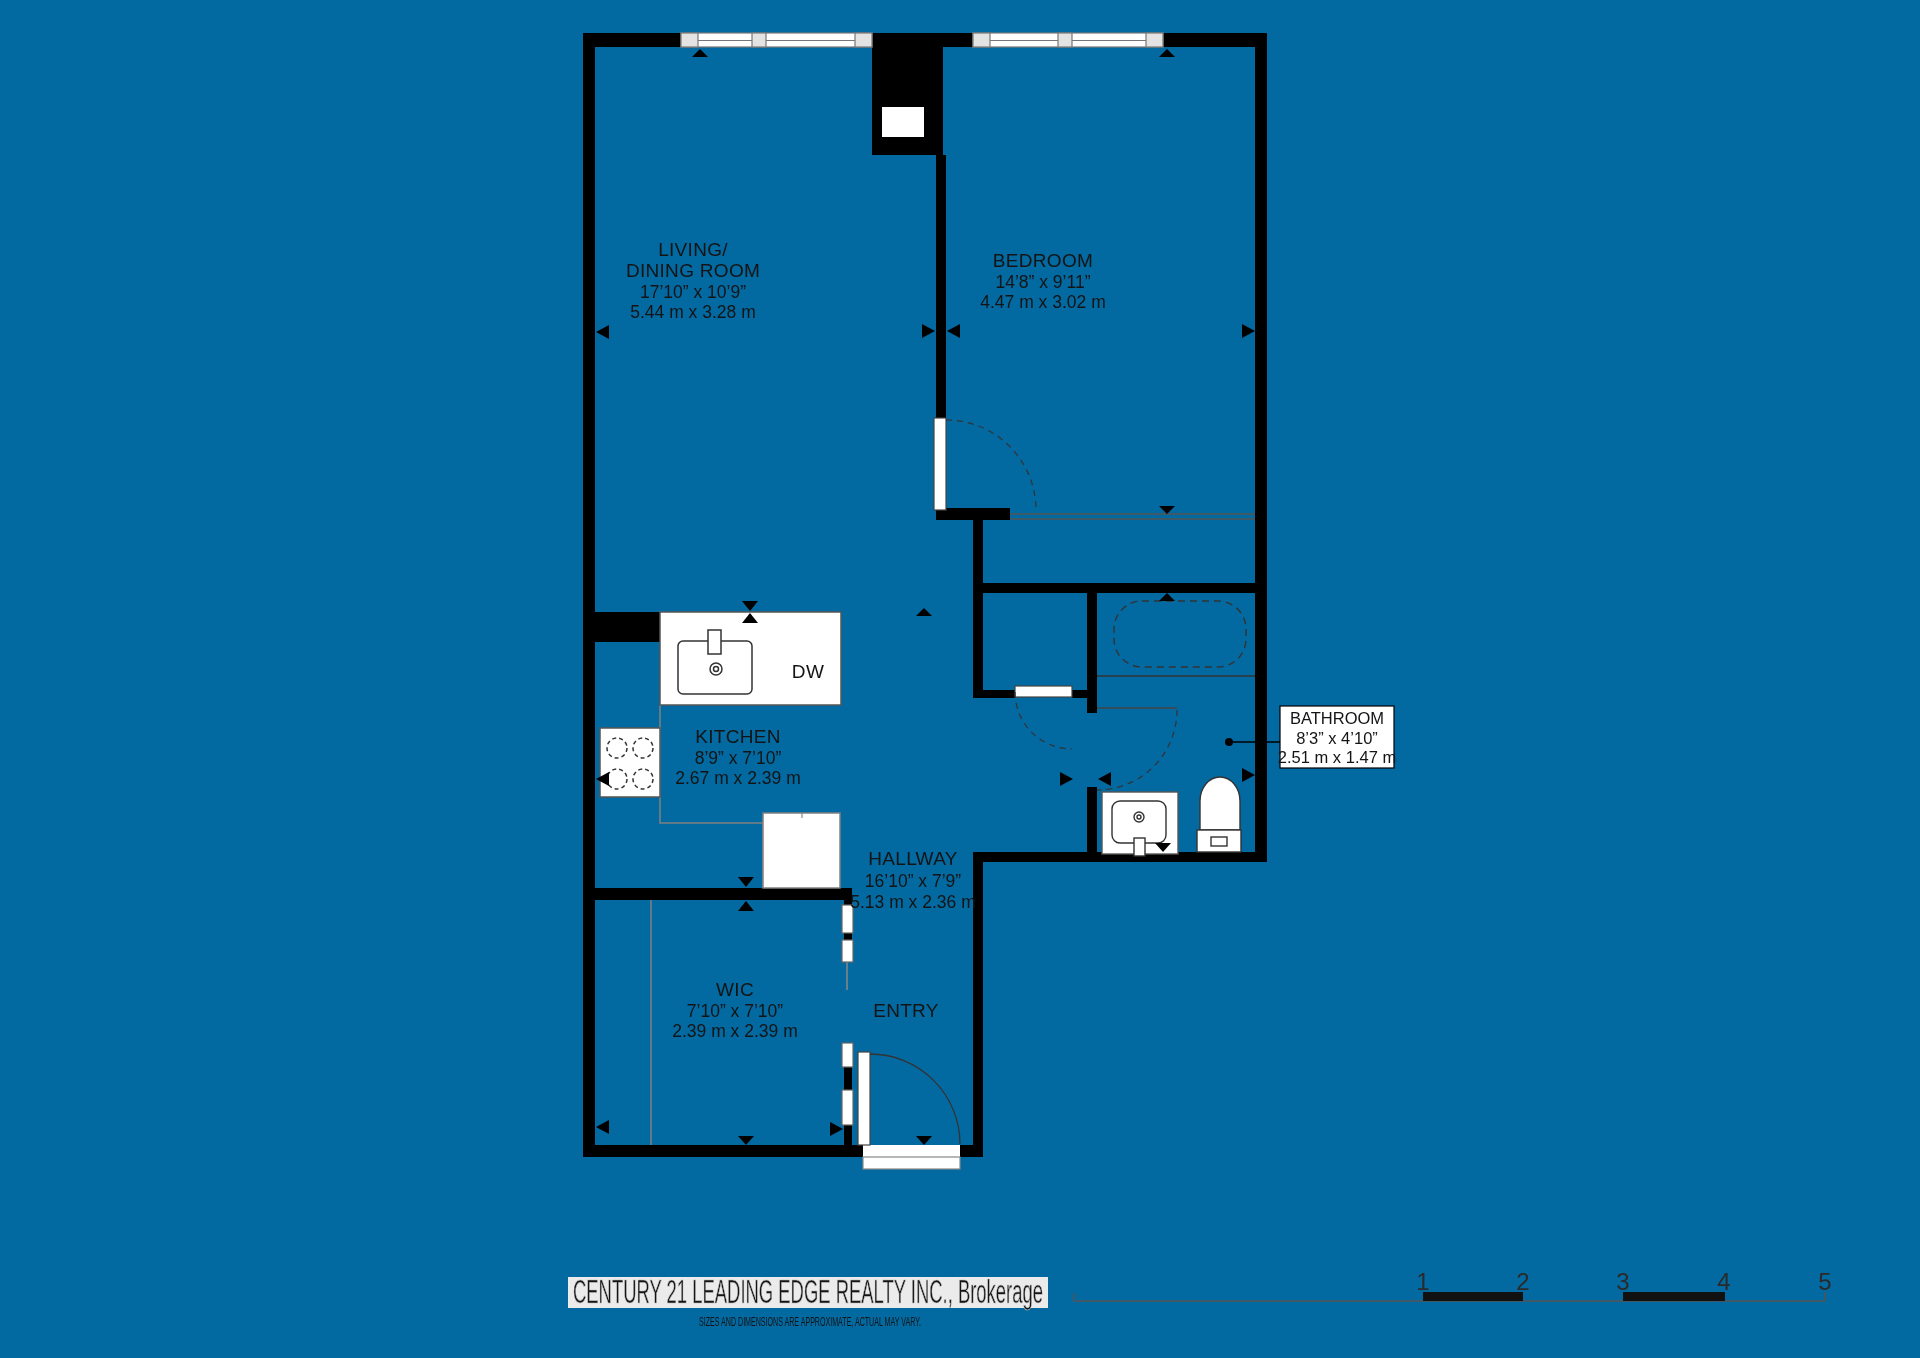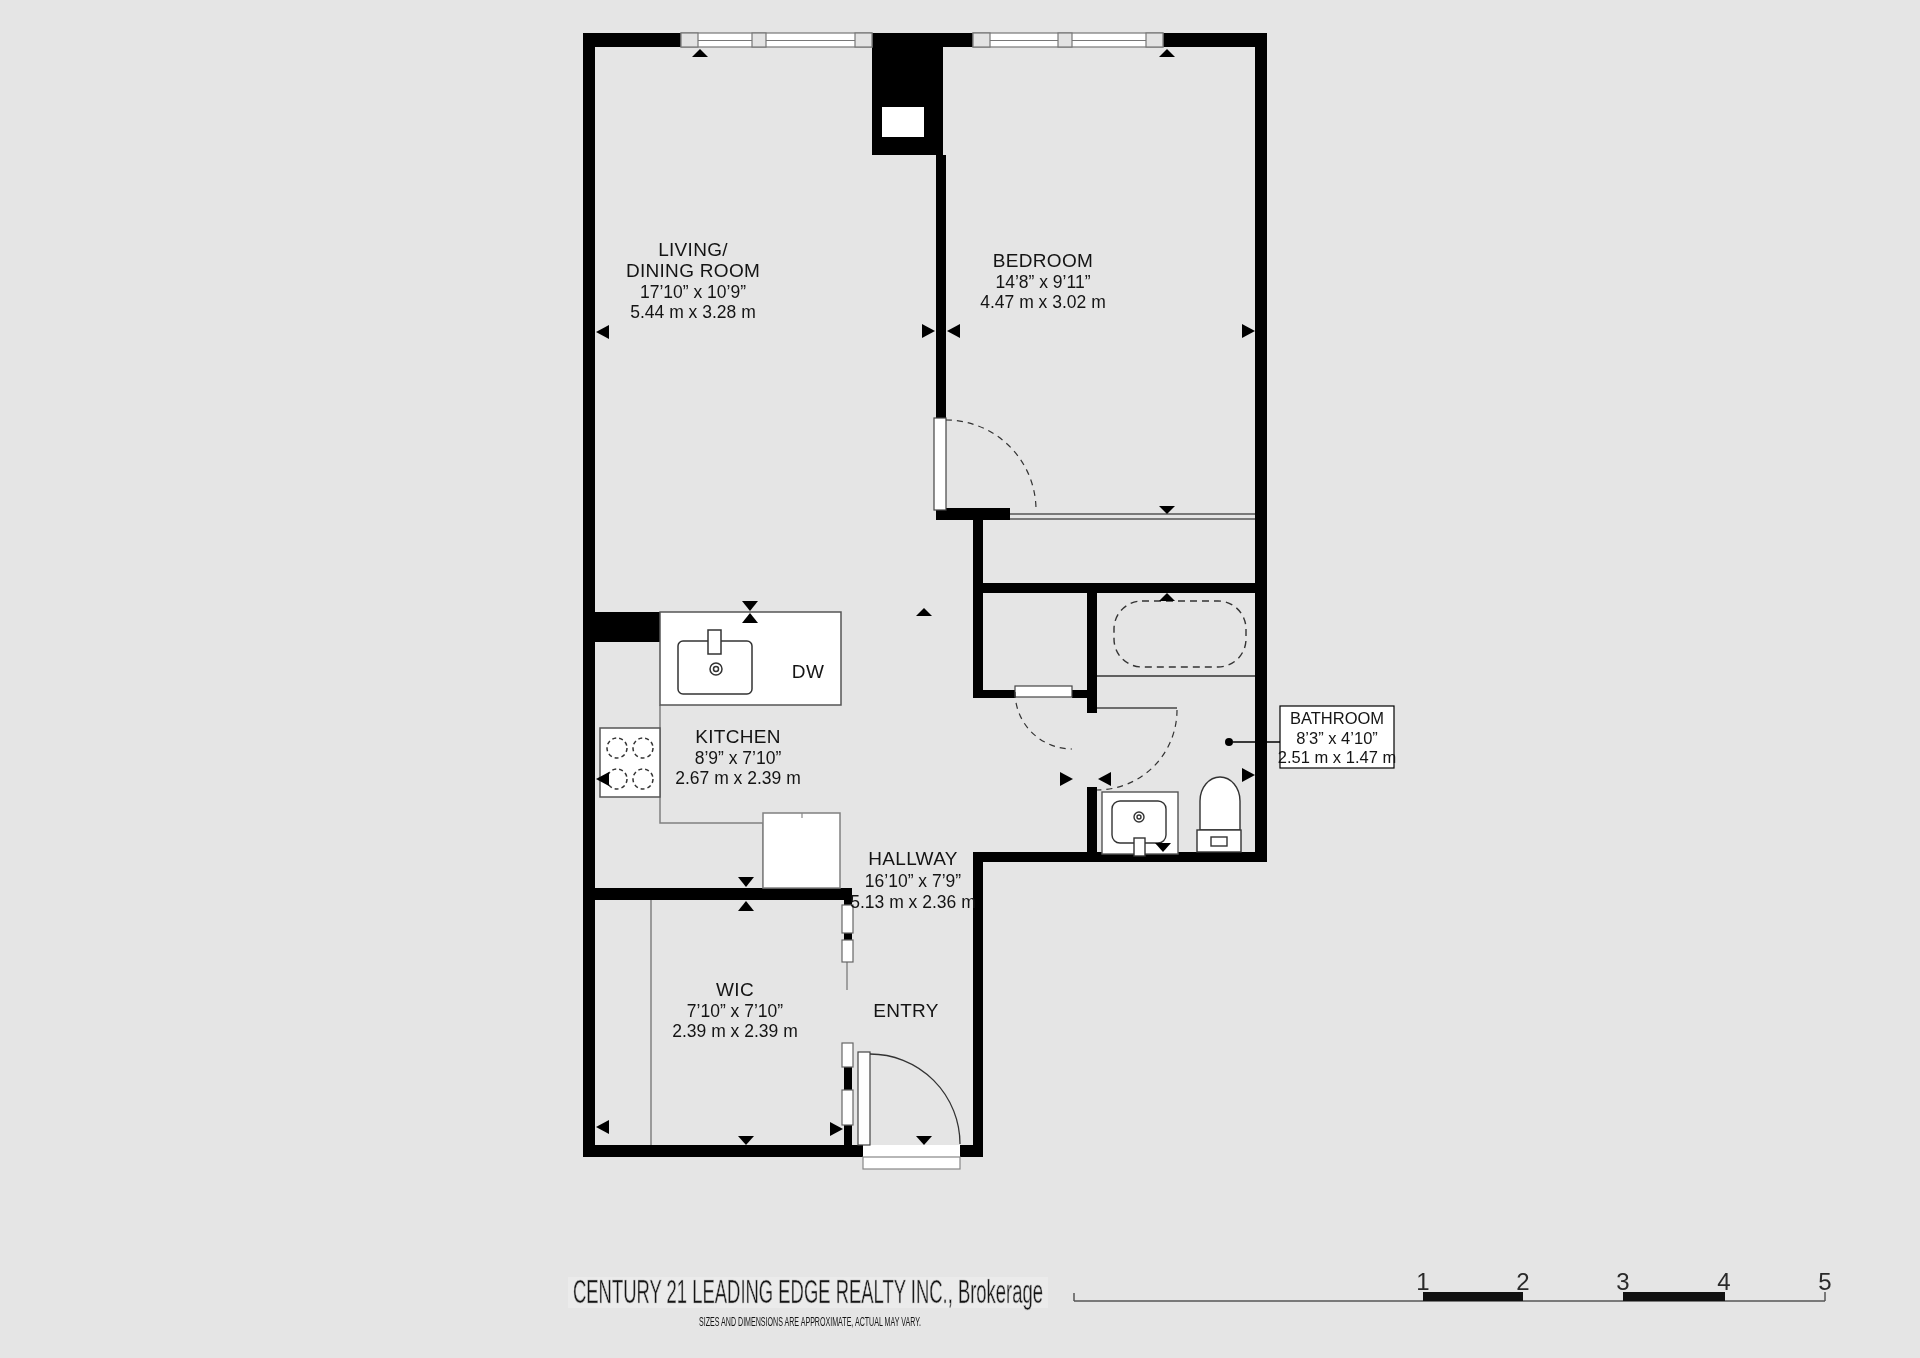--- a/index.html
+++ b/index.html
@@ -1,16 +1,16 @@
 <!DOCTYPE html>
 <html><head>
 <meta charset="utf-8">
 <style>
   html,body{margin:0;padding:0;background:#ffffff;}
-  #page{position:relative;width:1920px;height:1358px;background:#e5e5e5;overflow:hidden;
+  #page{position:relative;width:1920px;height:1358px;background:#0369a1;overflow:hidden;
         font-family:"Liberation Sans", sans-serif;}
   svg{position:absolute;left:0;top:0;}
   text{font-family:"Liberation Sans", sans-serif;fill:#141414;}
   .rm{font-size:19px;letter-spacing:.3px;}
   .dm{font-size:17.5px;}
   .co{font-size:16.5px;}
   .num{font-size:24px;fill:#2a2a2a;}
 </style>
 </head>
 <body>

